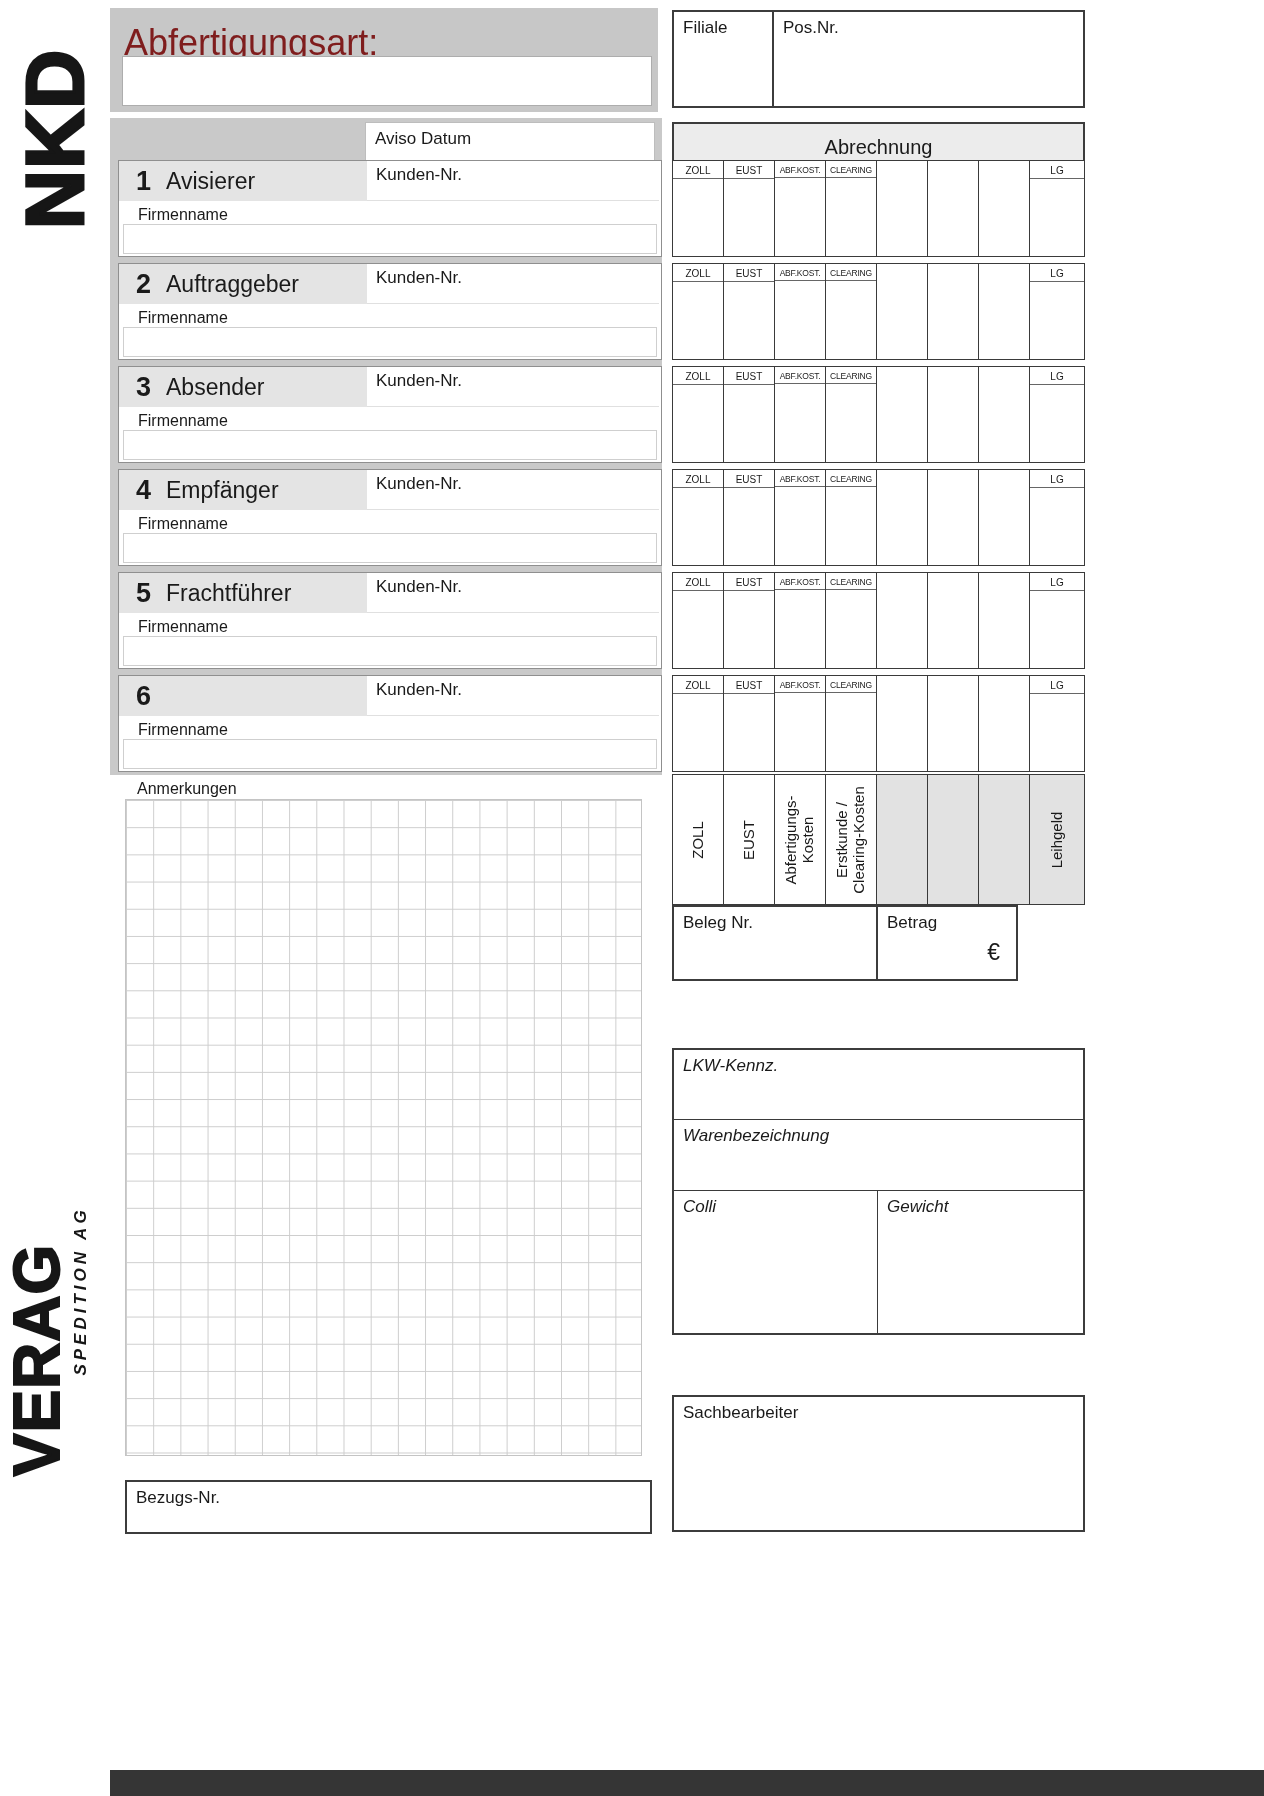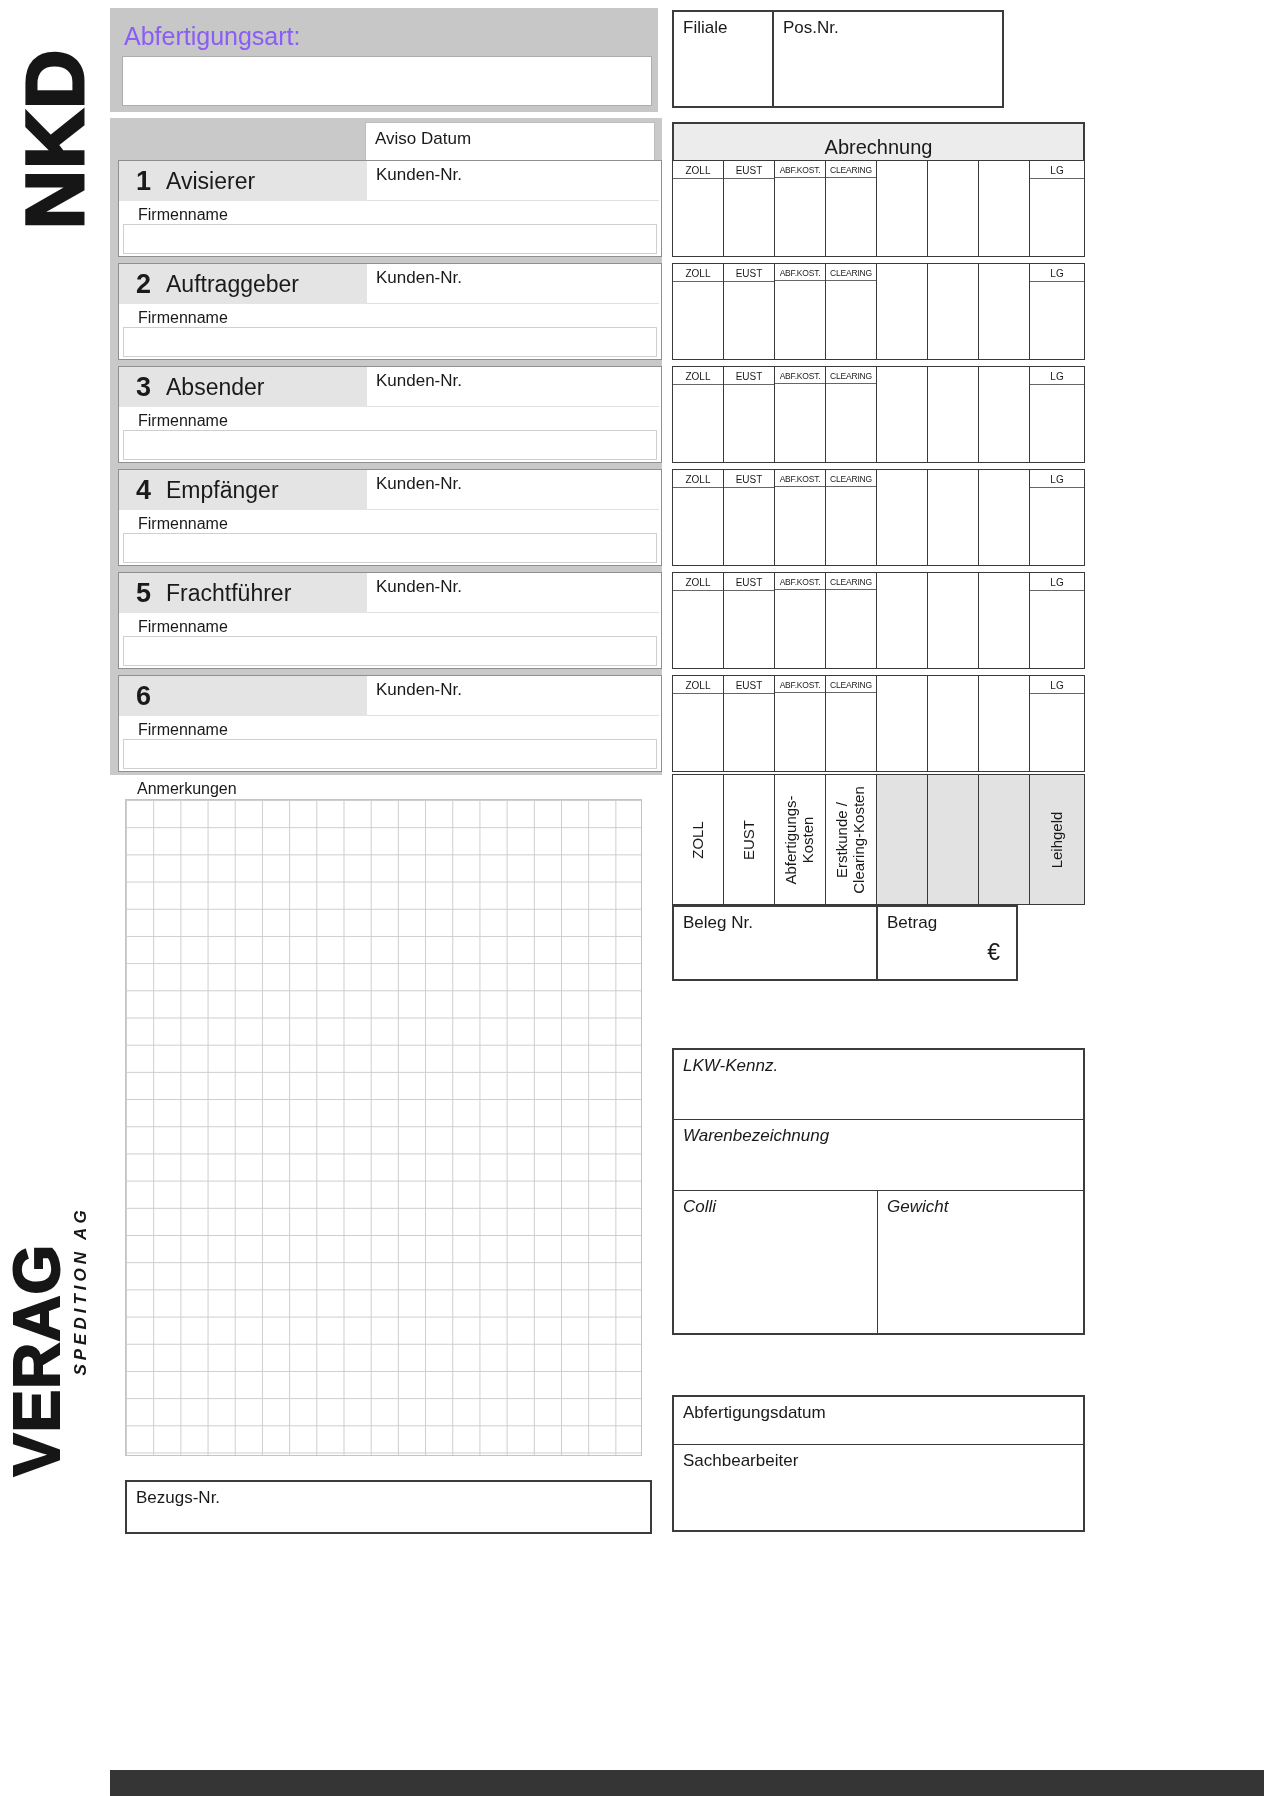--- a/index.html
+++ b/index.html
@@ -16,25 +16,25 @@
   .logo-top .vtext { font-size:82px; font-weight:900; letter-spacing:1px; color:#161616; -webkit-text-stroke:3px #161616; }
   .logo-main { left:0px;  top:1188px; width:74px;  height:344px; }
   .logo-main .vtext { font-size:64px; font-weight:900; letter-spacing:1px; color:#161616; -webkit-text-stroke:2px #161616; }
   .logo-sub  { left:62px; top:1196px; width:38px;  height:190px; }
   .logo-sub .vtext { font-size:17px; font-weight:700; font-style:italic; letter-spacing:4px; color:#161616; }
 
   
   .backdrop-top  { left:110px; top:8px;   width:548px; height:104px; background:#c7c7c7; }
   .backdrop-main { left:110px; top:118px; width:552px; height:657px; background:#c9c9c9; }
 
-  .abfart-label { left:124px; top:22px; font-size:25px; color:#8b5cf6; }
+  .abfart-label { left:124px; top:22px; font-size:36px; color:#7f1d1d; }
   .abfart-input { left:122px; top:56px; width:530px; height:50px; background:#fff; border:1px solid #adadad; }
 
   
-  .filiale-box { left:672px; top:10px; width:332px; height:98px; background:#fff; border:2px solid #3c3c3c; display:flex; }
+  .filiale-box { left:672px; top:10px; width:413px; height:98px; background:#fff; border:2px solid #3c3c3c; display:flex; }
   .fil-cell { width:100px; border-right:2px solid #3c3c3c; }
   .pos-cell { flex:1; }
   .cell-label { font-size:17px; padding:6px 9px; display:block; }
 
   
   .aviso-box { left:365px; top:122px; width:290px; height:42px; background:#fff; border:1px solid #bdbdbd; }
 
   
   .abr-head { left:672px; top:122px; width:413px; height:50px; background:#ececec; border:2px solid #3c3c3c;
               display:flex; align-items:center; justify-content:center; font-size:20px; }
@@ -372,23 +372,20 @@
       <div class="half">
         <span class="cell-label">Colli</span>
       </div>
       <div class="half2">
         <span class="cell-label">Gewicht</span>
       </div>
     </div>
   </div>
 
   <div class="abs proc">
-    <div class="proc-r1">
-      <span class="cell-label">Abfertigungsdatum</span>
-    </div>
     <div class="proc-r2">
       <span class="cell-label">Sachbearbeiter</span>
     </div>
   </div>
 
   <div class="abs bezugs-box">
     <span class="cell-label">Bezugs-Nr.</span>
   </div>
 
   <div class="abs footer-bar"></div>

